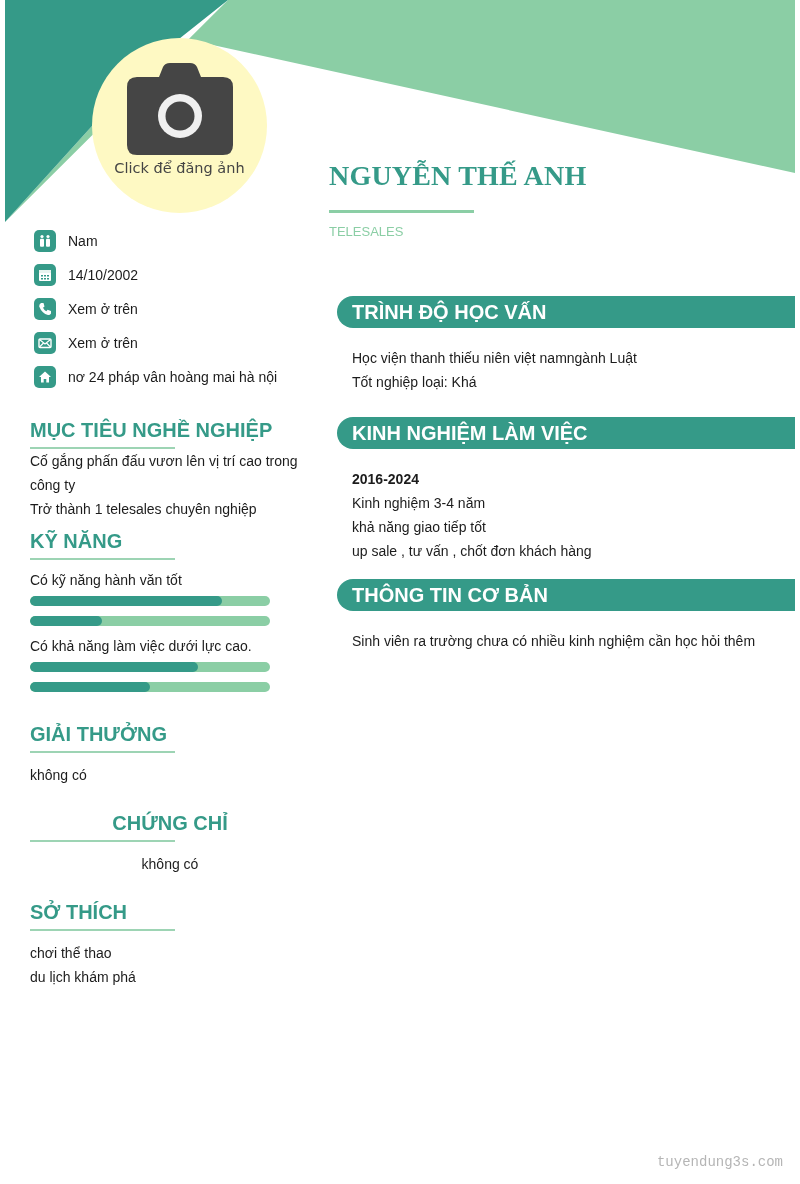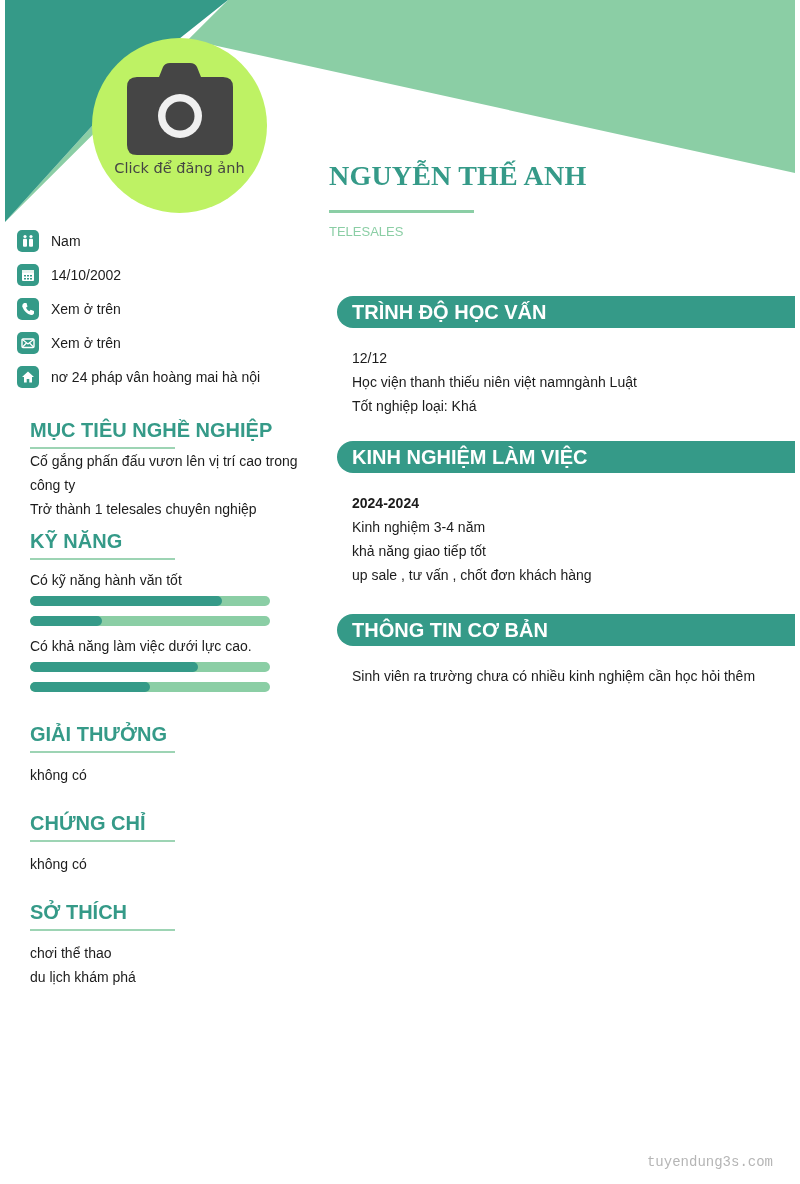--- a/index.html
+++ b/index.html
@@ -8,40 +8,40 @@
     background: #ffffff;
     font-family: "Liberation Sans", "DejaVu Sans", sans-serif;
     color: #1c1c1c;
   }
   .bg-shapes { position: absolute; left: 0; top: 0; width: 800px; height: 240px; z-index: 0; }
   .page-edge-left { position: absolute; left: 0; top: 0; width: 5px; height: 1184px; background: #fff; z-index: 1; }
   .page-edge-right { position: absolute; right: 0; top: 0; width: 5px; height: 1184px; background: #fff; z-index: 1; }
 
   .avatar {
     position: absolute; left: 92px; top: 38px; width: 175px; height: 175px;
-    border-radius: 50%; background: #bef264; z-index: 2; cursor: pointer;
+    border-radius: 50%; background: #fef9c3; z-index: 2; cursor: pointer;
   }
   .avatar .camera { position: absolute; left: 35px; top: 25px; width: 106px; height: 92px; }
   .avatar .avatar-label {
     position: absolute; left: 0; right: 0; top: 122px; text-align: center;
     font-family: "DejaVu Sans", sans-serif; font-size: 14.5px; color: #444;
   }
 
   .name {
     position: absolute; left: 329px; top: 160px; z-index: 2;
     font-family: Liberation Serif, serif; font-weight: bold;
     font-size: 28px; color: #359a88; letter-spacing: 0.2px; white-space: nowrap;
   }
   .name-underline { position: absolute; left: 329px; top: 210px; width: 145px; height: 3px; background: #8bcea5; z-index: 2; }
   .job-title {
     position: absolute; left: 329px; top: 224px; z-index: 2;
     font-weight: normal; font-size: 13px; color: #8bcea5;
   }
 
-  .contact { position: absolute; left: 17px; top: 224px; z-index: 2; }
+  .contact { position: absolute; left: 34px; top: 224px; z-index: 2; }
   .contact-item { display: flex; align-items: center; height: 34px; }
   .contact-icon {
     width: 22px; height: 22px; border-radius: 5px; background: #359a88;
     display: flex; align-items: center; justify-content: center; margin-right: 12px;
   }
   .contact-icon svg { width: 14px; height: 14px; }
   .contact-text { font-size: 14px; color: #1c1c1c; }
 
   .left-col { position: absolute; left: 30px; top: 414px; width: 280px; z-index: 2; }
   .left-heading {
@@ -52,36 +52,36 @@
 
   .sec-objective .left-text { }
   .sec-skills { margin-top: 4px; }
   .skill { margin-top: 10px; }
   .skill:first-of-type { margin-top: 10px; }
   .skill-name { font-size: 14px; line-height: 20px; }
   .skill-bar { margin-top: 6px; width: 240px; height: 10px; border-radius: 5px; background: #8bcea5; position: relative; overflow: hidden; }
   .skill-fill { position: absolute; left: 0; top: 0; height: 10px; border-radius: 5px; background: #359a88; }
 
   .sec-awards { margin-top: 26px; }
-  .sec-certs { margin-top: 20px; }
+  .sec-certs { margin-top: 20px; text-align: center; }
   .sec-hobbies { margin-top: 20px; }
   .sec-awards .left-text, .sec-certs .left-text, .sec-hobbies .left-text { margin-top: 10px; }
 
   .right-col { position: absolute; left: 337px; top: 296px; width: 458px; z-index: 2; }
   .right-heading {
     height: 32px; background: #359a88; border-radius: 16px 0 0 16px;
     color: #fff; font-weight: bold; font-size: 20px; line-height: 33px; padding-left: 15px;
   }
   .right-body { padding-left: 15px; margin-top: 18px; font-size: 14px; line-height: 24px; color: #1c1c1c; }
   .right-body .bold { font-weight: bold; }
   .sec-exp { margin-top: 23px; }
-  .sec-info { margin-top: 27px; }
+  .sec-info { margin-top: 16px; }
 
   .watermark {
-    position: absolute; right: 27px; top: 1154px; z-index: 2;
+    position: absolute; right: 17px; top: 1154px; z-index: 2;
     font-family: "Liberation Mono", "DejaVu Sans Mono", monospace; font-size: 14px; color: #b5b5b5;
   }
 </style>
 </head>
 <body>
 
 <svg class="bg-shapes" viewBox="0 0 800 240" width="800" height="240">
   <polygon points="228,0 795,0 795,173 190,40 150,62 5,222" fill="#8bcea5"></polygon>
   <polygon points="5,0 228,0 150,62 5,222" fill="#359a88"></polygon>
 </svg>
@@ -213,30 +213,29 @@
       <div>chơi thể thao</div>
       <div>du lịch khám phá</div>
     </div>
   </div>
 </div>
 
 <div class="right-col">
   <div class="sec-edu">
     <div class="right-heading">TRÌNH ĐỘ HỌC VẤN</div>
     <div class="right-body">
-      <div>12/12</div>
       <div>Học viện thanh thiếu niên việt namngành Luật</div>
       <div>Tốt nghiệp loại: Khá</div>
     </div>
   </div>
 
   <div class="sec-exp">
     <div class="right-heading">KINH NGHIỆM LÀM VIỆC</div>
     <div class="right-body">
-      <div class="bold">2024-2024</div>
+      <div class="bold">2016-2024</div>
       <div>Kinh nghiệm 3-4 năm</div>
       <div>khả năng giao tiếp tốt</div>
       <div>up sale , tư vấn , chốt đơn khách hàng</div>
     </div>
   </div>
 
   <div class="sec-info">
     <div class="right-heading">THÔNG TIN CƠ BẢN</div>
     <div class="right-body">
       <div>Sinh viên ra trường chưa có nhiều kinh nghiệm cần học hỏi thêm</div>

